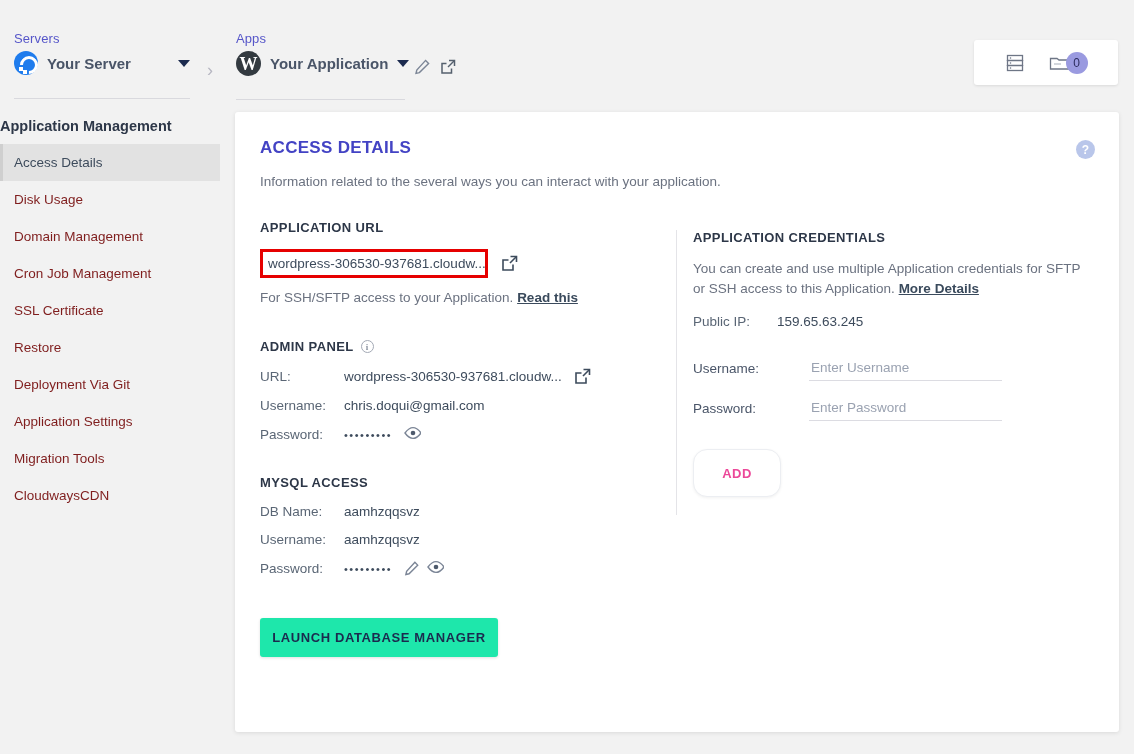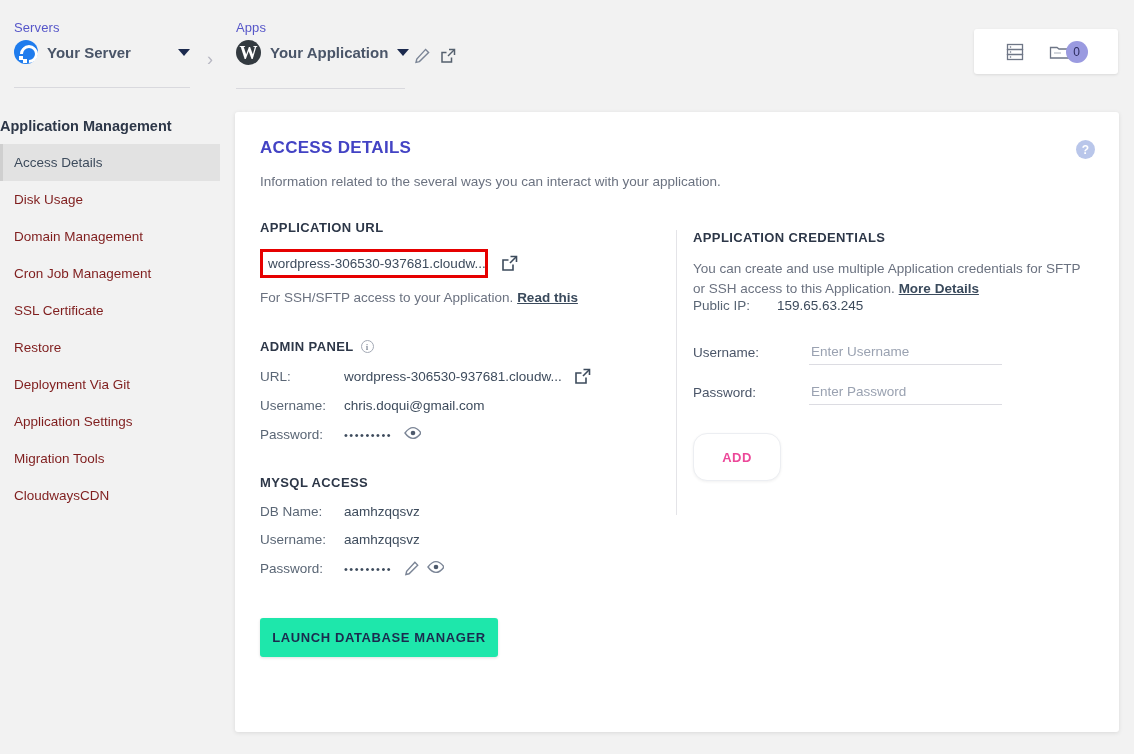--- a/index.html
+++ b/index.html
@@ -6,21 +6,21 @@
   html, body {
     margin: 0; padding: 0;
     width: 1134px; height: 754px;
     background: #f2f2f2;
     font-family: "Liberation Sans", sans-serif;
     overflow: hidden;
   }
 
   
   .topbar {
-    position: absolute; top: 5px; left: 0; width: 1134px; height: 96px;
+    position: absolute; top: 16px; left: 0; width: 1134px; height: 96px;
     background: #f2f2f2;
   }
   .selector { position: absolute; }
   .selector-label {
     font-size: 13px; color: #5656c9; letter-spacing: .1px;
     margin-bottom: 5px; display: block;
   }
   .selector-row {
     display: flex; align-items: center; gap: 9px;
     border-bottom: 1px solid #d9d9de; padding-bottom: 23px;
@@ -165,21 +165,21 @@
     position: absolute; left: 25px; top: 506px;
     width: 238px; height: 39px; border: none; border-radius: 3px;
     background: #1ee7ab; color: #1b2a4e;
     font-size: 13px; font-weight: bold; letter-spacing: .6px;
     font-family: "Liberation Sans", sans-serif; cursor: pointer;
     box-shadow: 0 1px 3px rgba(0,0,0,.12);
   }
 
   .cred-desc {
     font-size: 13.5px; color: #6b7280; line-height: 1.45;
-    max-width: 400px;
+    margin-bottom: 16px; max-width: 400px;
   }
   .field-row { display: flex; align-items: center; margin-bottom: 14px; }
   .field-label {
     font-size: 13.5px; color: #4a5568; width: 116px; flex: 0 0 116px;
   }
   .field-input {
     width: 193px; border: none; border-bottom: 1px solid #dcdce2;
     font-size: 13.5px; color: #3d4b5c; padding: 5px 2px;
     font-family: "Liberation Sans", sans-serif; background: transparent;
     outline: none;

